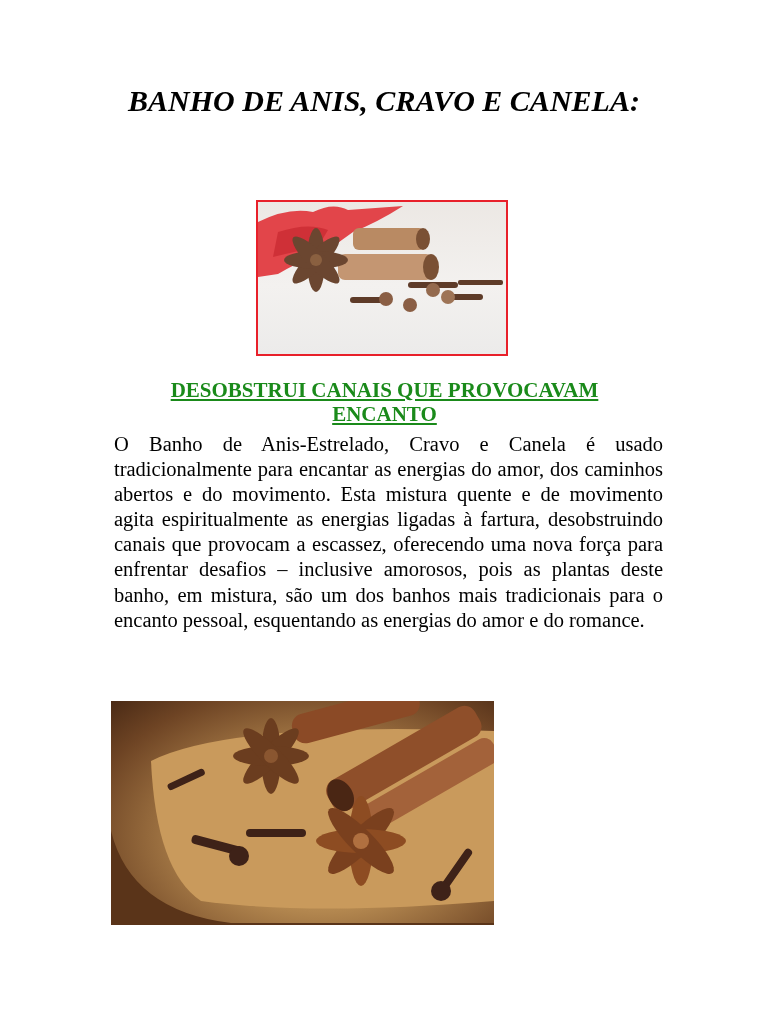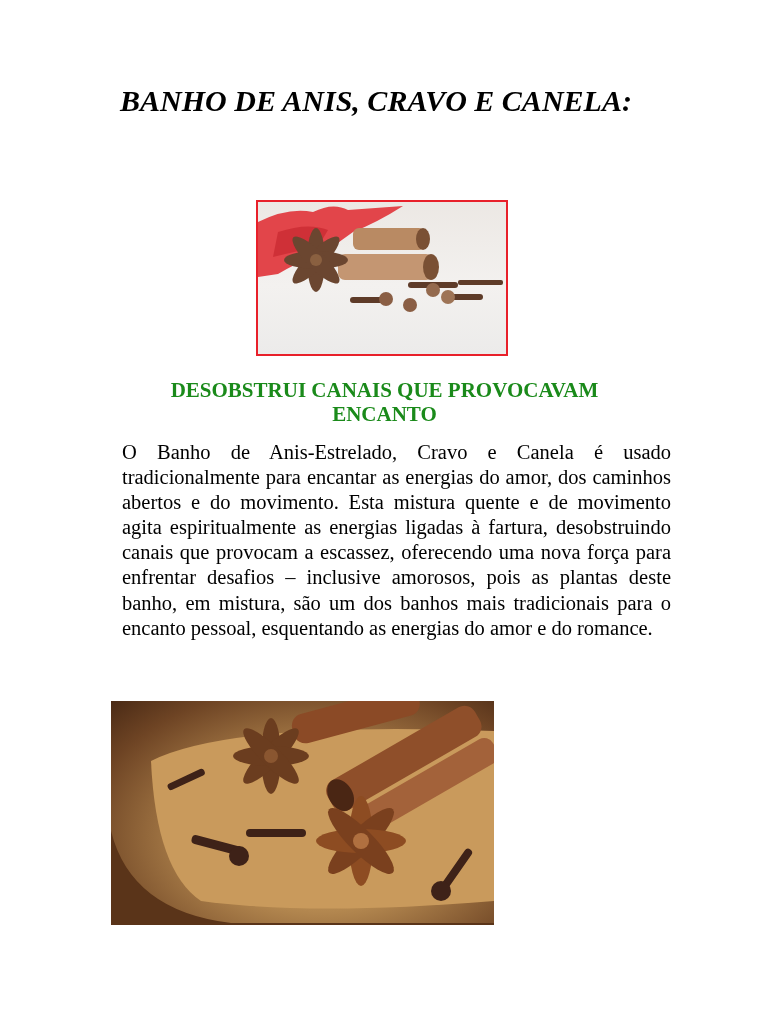--- a/index.html
+++ b/index.html
@@ -1,38 +1,38 @@
 <!DOCTYPE html>
 <html><head>
   <meta charset="utf-8">
   <style>
     html, body { margin: 0; padding: 0; background: #ffffff; }
     body { width: 768px; height: 1024px; position: relative; overflow: hidden; font-family: "Liberation Serif", "DejaVu Serif", serif; color: #000; }
     .title {
-      position: absolute; left: 92px; top: 84px; width: 568px;
+      position: absolute; left: 100px; top: 84px; width: 568px;
       text-align: center; font-weight: bold; font-style: italic;
       font-size: 30px; line-height: 34px; margin: 0;
     }
     .img1 {
       position: absolute; left: 256px; top: 200px; width: 252px; height: 156px;
       border: 2px solid #e8202a; box-sizing: border-box; overflow: hidden;
       background: linear-gradient(180deg, #ece8e4 0%, #f3f1ef 55%, #ecebea 100%);
     }
     .img2 {
       position: absolute; left: 111px; top: 701px; width: 383px; height: 224px; overflow: hidden;
       background: radial-gradient(ellipse at 55% 60%, #caa56d 0%, #b3874f 40%, #6e4424 80%, #4a2a15 100%);
     }
     .subtitle {
       position: absolute; left: 110px; top: 378px; width: 549px;
       text-align: center; font-weight: bold; color: #1a8a1a;
-      font-size: 21px; line-height: 24px; margin: 0;
+      font-size: 21px; line-height: 24px; margin: 0; text-decoration: underline;
     }
     .body-text {
       position: absolute; left: 110px; top: 428px; width: 549px;
-      font-size: 20.5px; line-height: 25.1px; text-align: justify; margin: 12px;
+      font-size: 20.5px; line-height: 25.1px; text-align: justify; margin: 4px;
     }
   </style>
 </head>
 <body>
 
 <h1 class="title">
   <span>BANHO DE ANIS, CRAVO E CANELA:</span><br>
 </h1>
 
 <div class="img1" title="Star anise, cinnamon sticks tied with red ribbon and cloves on white surface">

